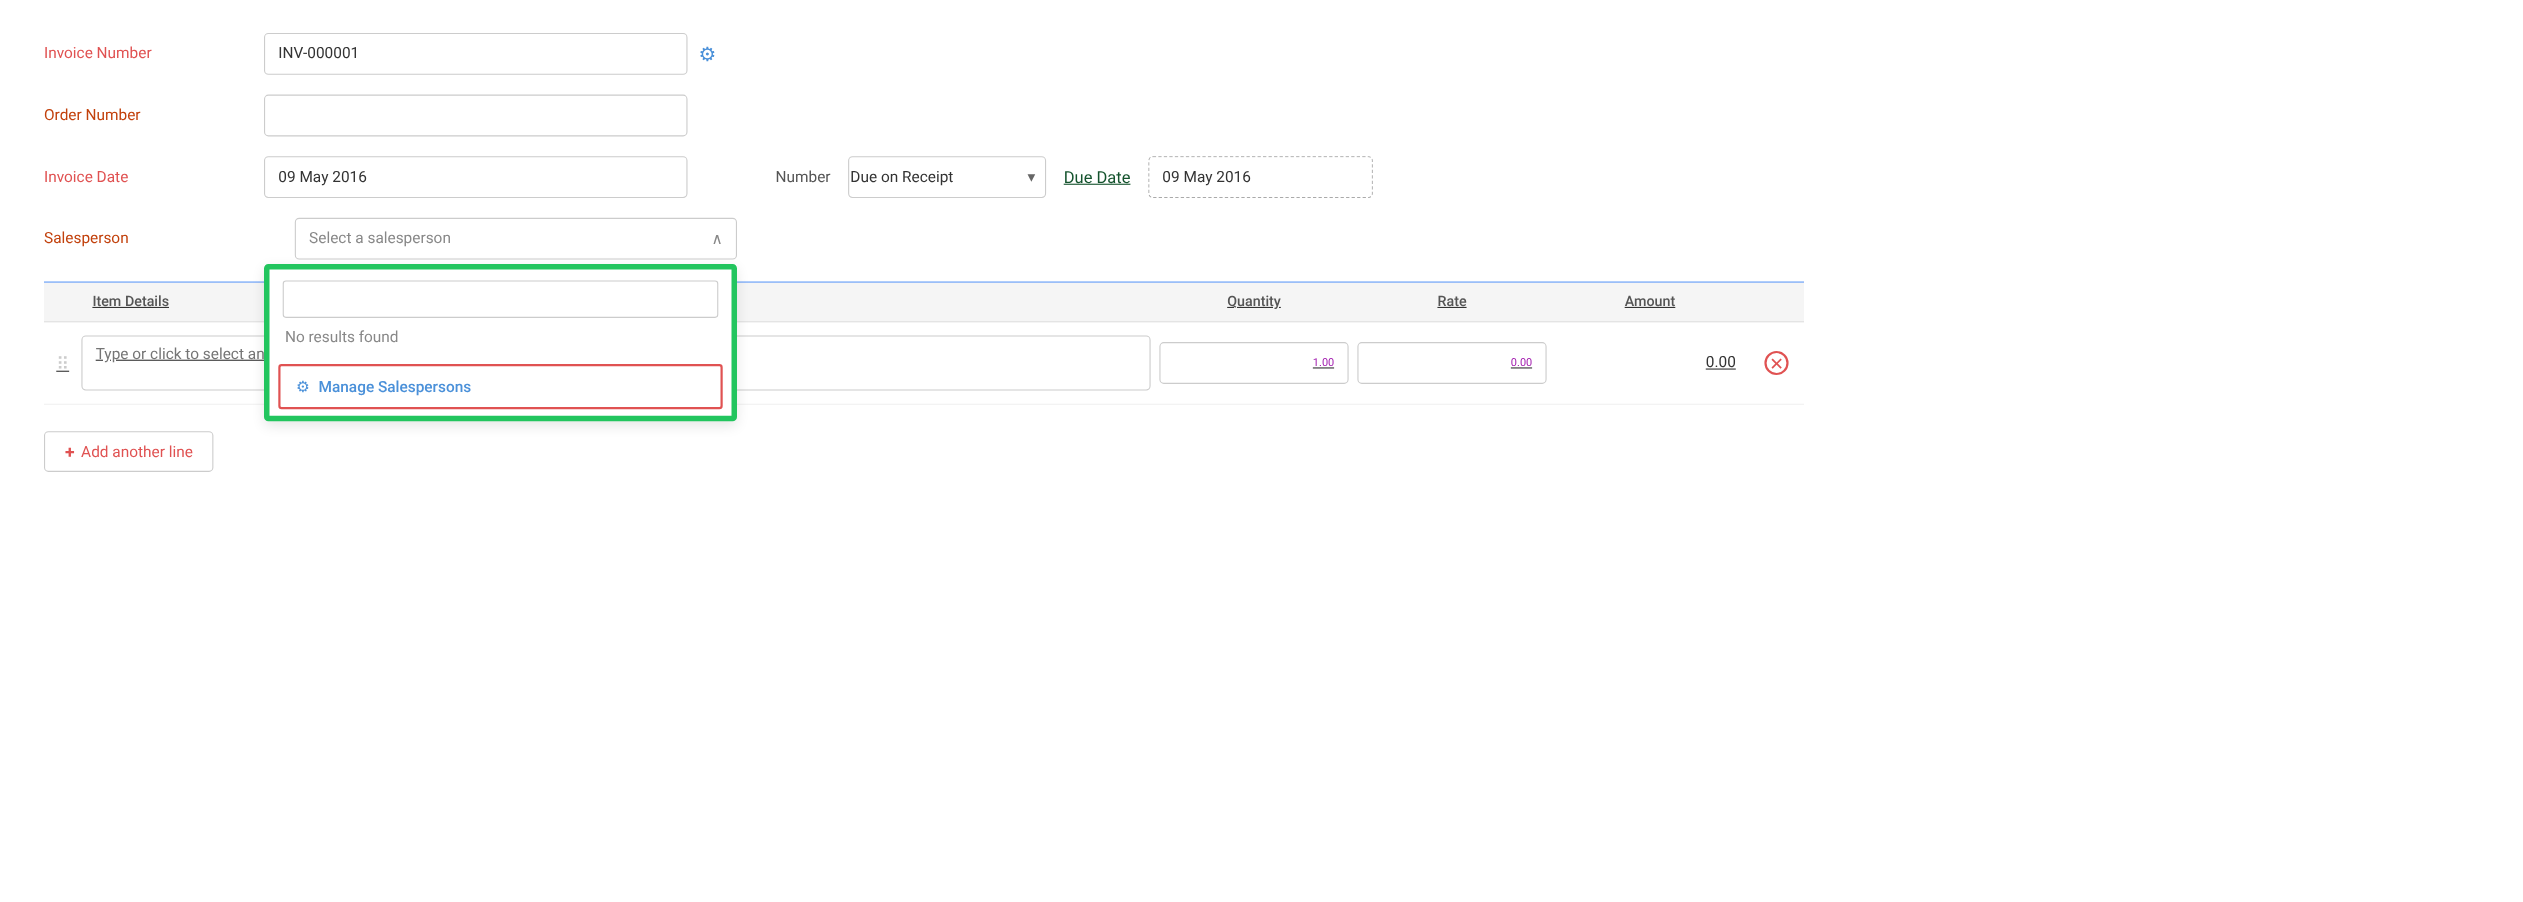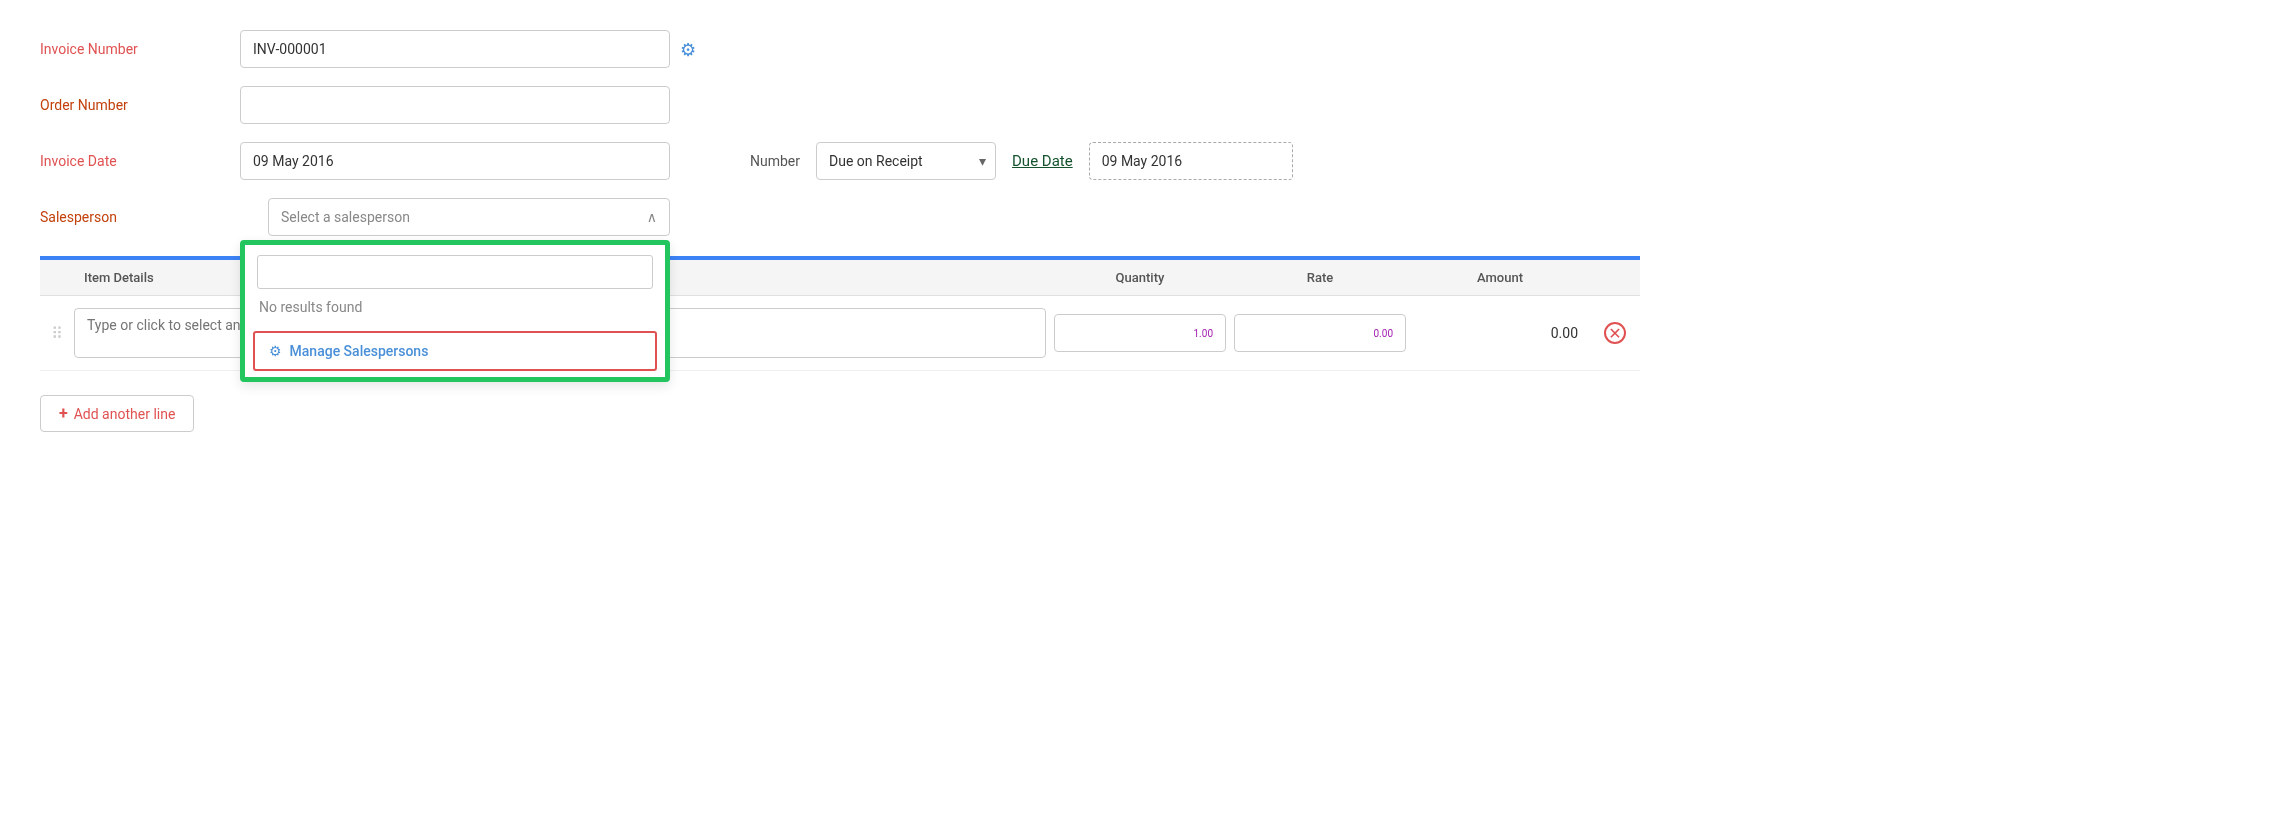--- a/index.html
+++ b/index.html
@@ -34,21 +34,21 @@
       font-size: 14px;
       color: #c2410c;
       flex-shrink: 0;
     }
 
     .form-label.required {
       color: #e05252;
     }
 
     .form-input {
-      width: 430px;
+      width: 385px;
       height: 38px;
       border: 1px solid #ccc;
       border-radius: 4px;
       padding: 0 12px;
       font-size: 14px;
       color: #333;
       outline: none;
     }
 
     .gear-btn {
@@ -69,21 +69,21 @@
 
     .terms-label {
       font-size: 14px;
       color: #555;
     }
 
     .terms-select {
       height: 38px;
       border: 1px solid #ccc;
       border-radius: 4px;
-      padding: 0 12px;
+      padding: 0 1px;
       font-size: 14px;
       color: #333;
       appearance: none;
       -webkit-appearance: none;
       background: #fff;
       padding-right: 30px;
       cursor: pointer;
       outline: none;
       min-width: 180px;
     }
@@ -191,21 +191,22 @@
     }
 
     .manage-link .gear-icon-sm {
       font-size: 14px;
       color: #4a90d9;
     }
 
     
     .table-section {
       margin-top: 20px;
-      border-top: 4px solid #3b82f6;
+      border-top: 1px solid #3b82f6;
+      text-decoration: underline;
     }
 
     .table-header {
       display: grid;
       grid-template-columns: 1fr 180px 180px 180px 50px;
       background: #f5f5f5;
       border-bottom: 1px solid #e0e0e0;
       padding: 10px 0;
     }
 

